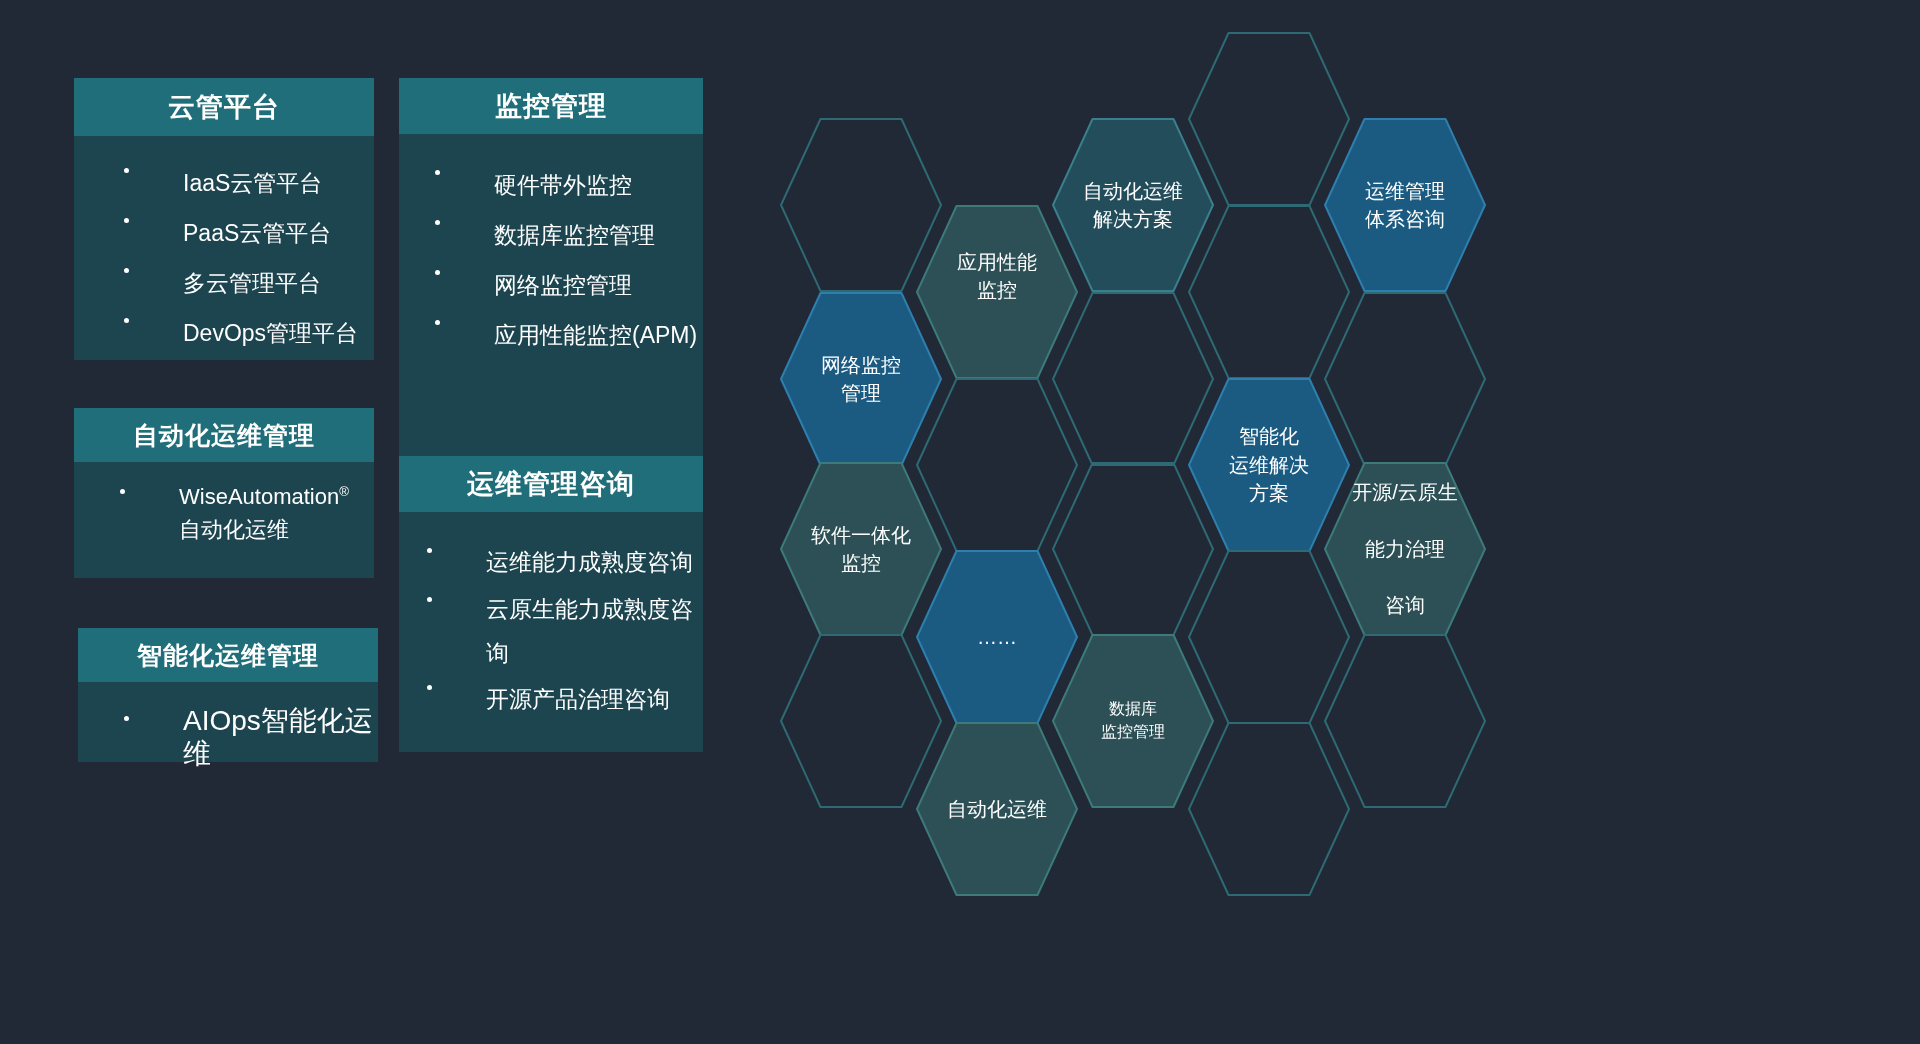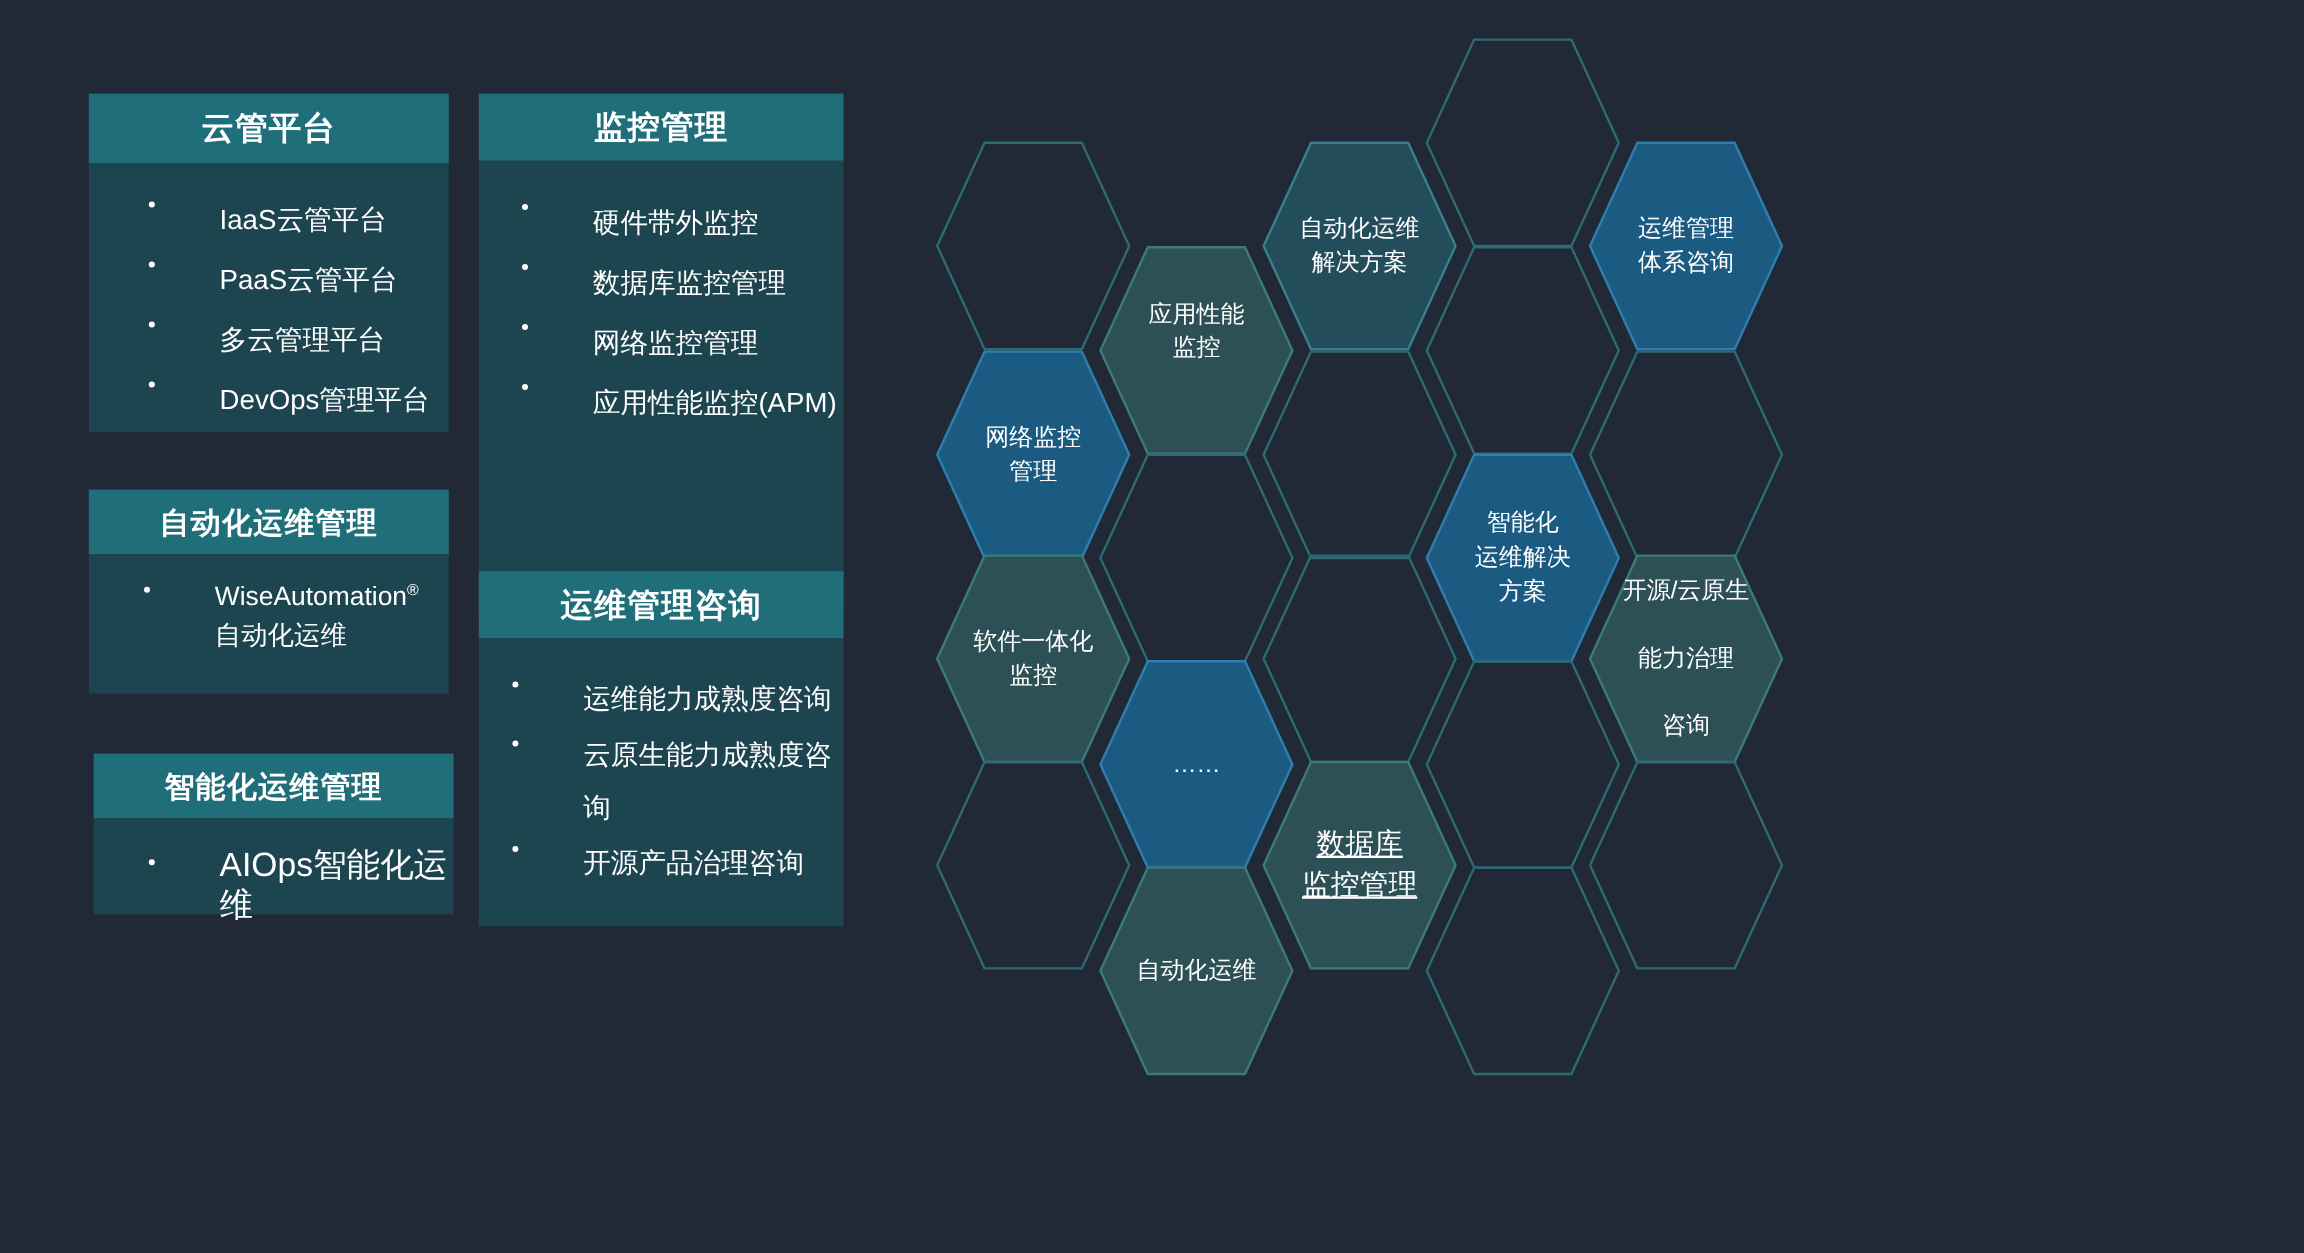--- a/index.html
+++ b/index.html
@@ -68,21 +68,21 @@
   #card-aiops            {left:78px;  top:628px; width:300px;}
   #card-aiops   .card-header{height:54px;font-size:25px;}
   #card-aiops   .card-body  {height:80px;padding-top:22px;}
   #card-aiops   li{font-size:28px;line-height:33px;padding-left:46px;}
 
   #card-monitoring       {left:399px; top:78px;  width:304px;}
   #card-monitoring .card-header{height:56px;font-size:27px;}
   #card-monitoring .card-body  {height:375px;padding-top:26px;}
   #card-monitoring li{font-size:23px;line-height:50px;padding-left:36px;}
 
-  #card-consulting       {left:399px; top:476px; width:304px;}
+  #card-consulting       {left:399px; top:456px; width:304px;}
   #card-consulting .card-header{height:56px;font-size:27px;}
   #card-consulting .card-body  {height:240px;padding-top:26px;}
   #card-consulting li{font-size:23px;line-height:49px;padding-left:28px;}
 
   
   #hex-area{position:absolute;left:760px;top:0;width:1160px;height:1044px;}
   .hex{position:absolute;}
   .hex svg{display:block;overflow:visible;}
   .hex-label{
     position:absolute;left:0;top:0;width:100%;height:100%;
@@ -271,21 +271,21 @@
       </div>
       <div class="hex" id="hex-c2r2" style="left: 292px; top: 462px; width: 162px; height: 174px;">
         <svg width="162" height="174" viewBox="0 0 162 174">
           <polygon points="40.5,1.0 121.5,1.0 161.0,87.0 121.5,173.0 40.5,173.0 1.0,87.0" fill="none" stroke="#2e6a73" stroke-width="2" stroke-linejoin="round"></polygon>
         </svg>
       </div>
       <div class="hex" id="hex-c2r3" style="left: 292px; top: 634px; width: 162px; height: 174px;">
         <svg width="162" height="174" viewBox="0 0 162 174">
           <polygon points="40.5,1.0 121.5,1.0 161.0,87.0 121.5,173.0 40.5,173.0 1.0,87.0" fill="#2c5055" stroke="#3d7a7a" stroke-width="2" stroke-linejoin="round"></polygon>
         </svg>
-        <div class="hex-label" style="font-size: 24px; text-decoration: underline;">
+        <div class="hex-label" style="font-size: 16px;">
           <span>数据库</span>
           <span>监控管理</span>
         </div>
       </div>
       <div class="hex" id="hex-c3r0" style="left: 428px; top: 32px; width: 162px; height: 174px;">
         <svg width="162" height="174" viewBox="0 0 162 174">
           <polygon points="40.5,1.0 121.5,1.0 161.0,87.0 121.5,173.0 40.5,173.0 1.0,87.0" fill="none" stroke="#2e6a73" stroke-width="2" stroke-linejoin="round"></polygon>
         </svg>
       </div>
       <div class="hex" id="hex-c3r1" style="left: 428px; top: 205px; width: 162px; height: 174px;">

